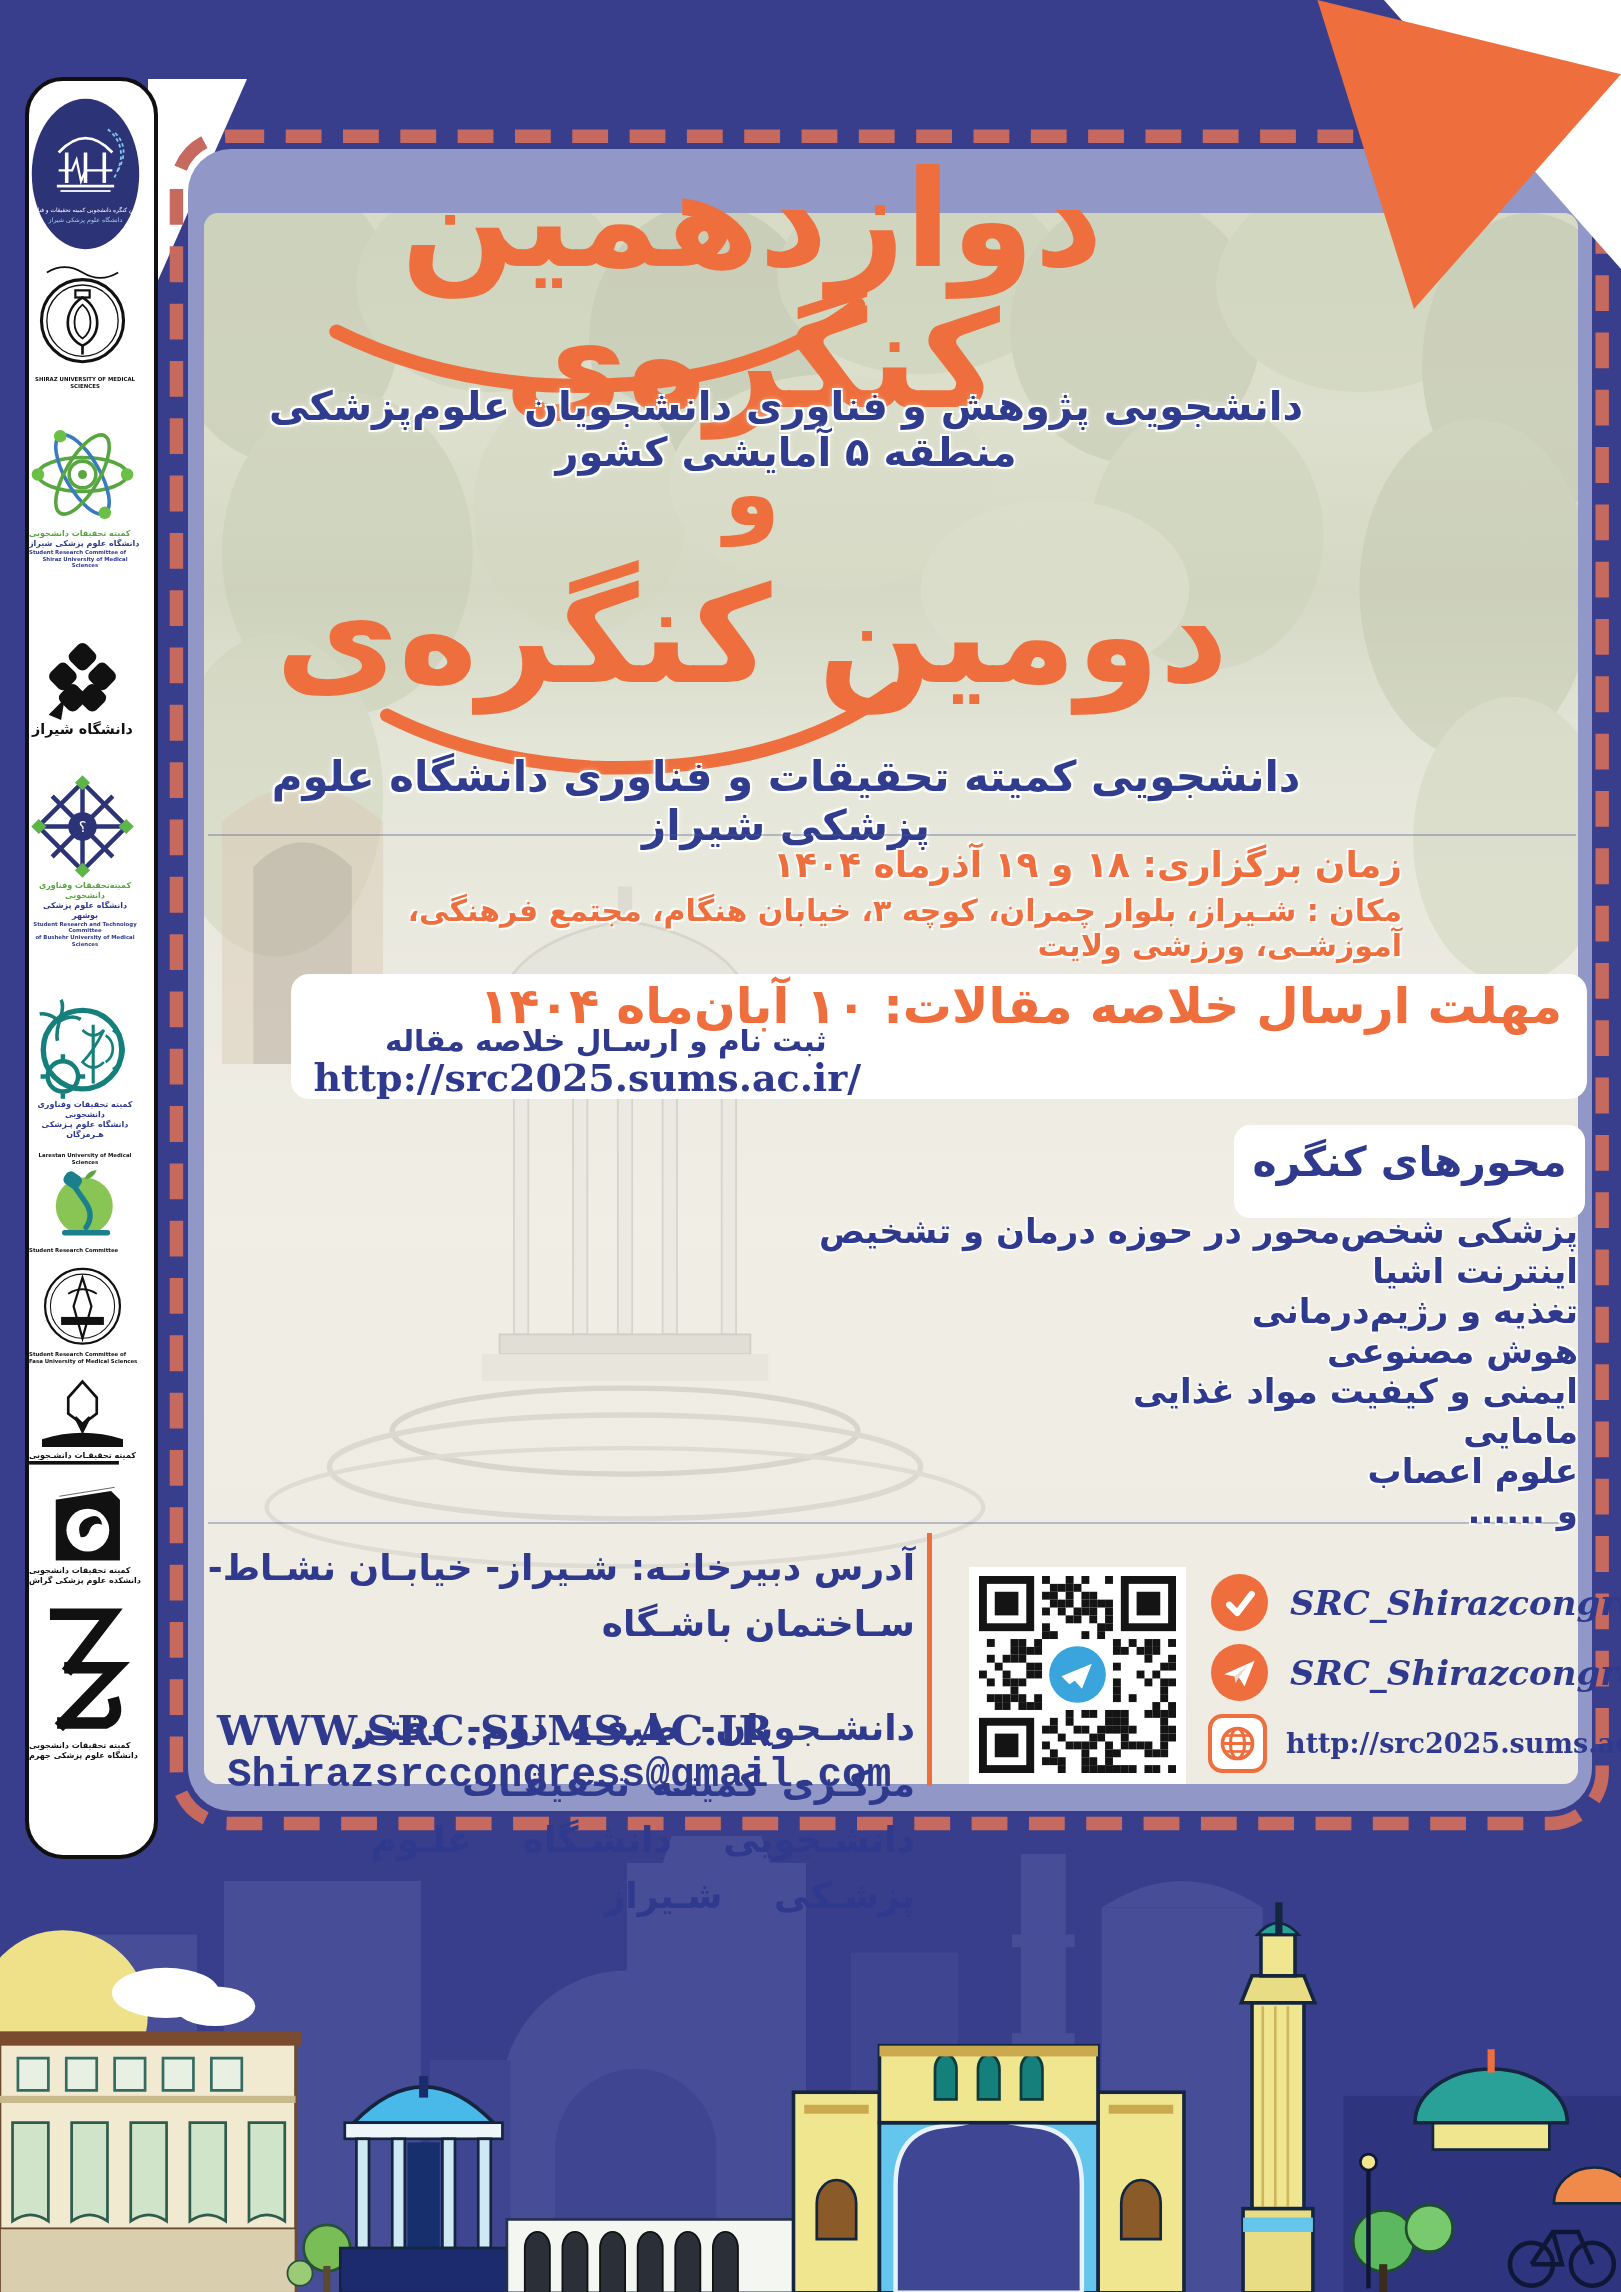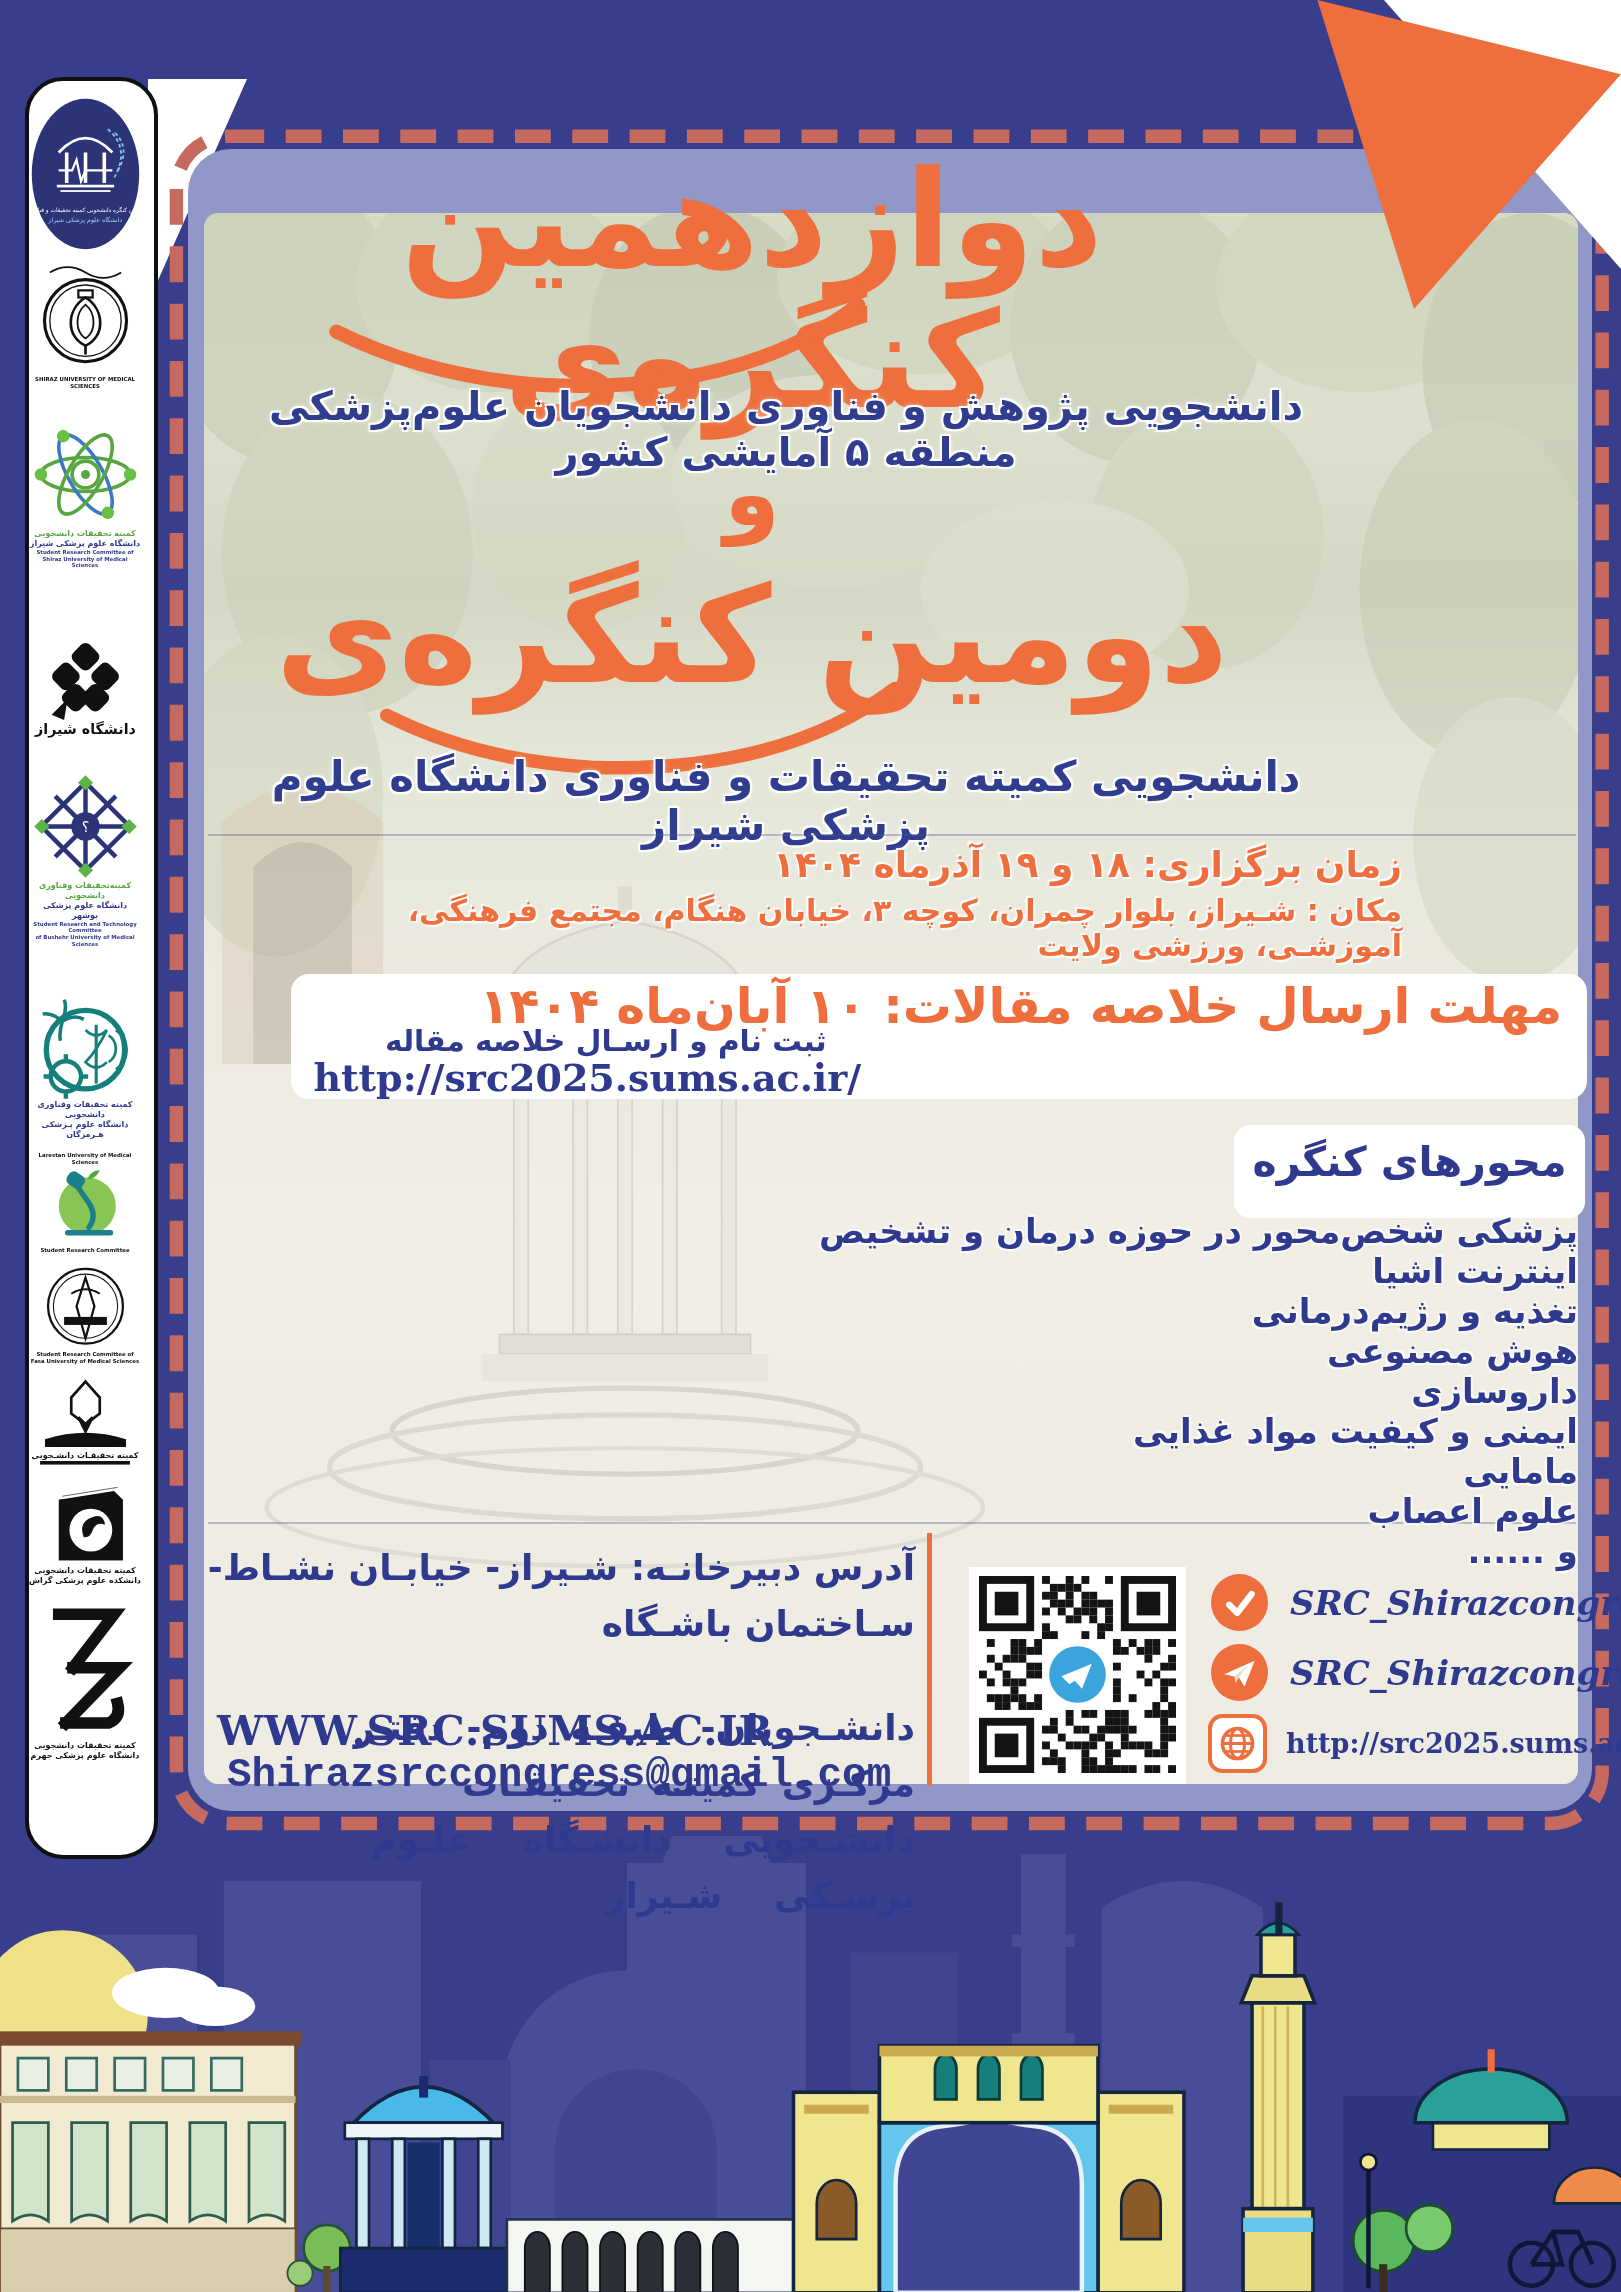--- a/index.html
+++ b/index.html
@@ -70,21 +70,21 @@
   .soc3{left:1208px;top:1714px;width:59px;height:59px;border-radius:14.3px;background:#fff;
     border:4.5px solid #ee6f3d;box-sizing:border-box;}
   .soc-label{position:absolute;z-index:6;color:#2f3a8e;font-weight:bold;font-style:italic;font-size:34px;
     font-family:"DejaVu Serif",serif;}
   .slab1{left:1290px;top:1583px;}
   .slab2{left:1290px;top:1653px;}
   .slab3{left:1286px;top:1728px;font-style:normal;font-size:27px;}
   
   .sidebar{position:absolute;left:25px;top:77px;width:133px;height:1782px;background:#fff;
     border:4.5px solid #101010;border-radius:38px;z-index:7;box-sizing:border-box;}
-  .logo{position:absolute;left:0;width:112px;display:flex;flex-direction:column;align-items:center;}
+  .logo{position:absolute;left:0;width:112px;display:flex;flex-direction:column;align-items:flex-start;}
   .cap-fa{direction:rtl;text-align:center;font-size:8px;line-height:9.9px;color:#2f3a8e;font-weight:bold;}
   .cap-fa.green{color:#57a63f;}
   .cap-en{text-align:center;font-size:5.4px;line-height:6.7px;color:#2f3a8e;font-weight:bold;}
   .cap-dark{color:#111;}
   
   .skyline{position:absolute;left:0;bottom:0;z-index:2;}
 </style>
 </head>
 <body>
 
@@ -170,21 +170,20 @@
   </div>
 
   <div class="topics-box">
     <span>محورهای کنگره</span>
   </div>
   <ul class="topics-list">
     <li>پزشکی شخص‌محور در حوزه درمان و تشخیص</li>
     <li>اینترنت اشیا</li>
     <li>تغذیه و رژیم‌درمانی</li>
     <li>هوش مصنوعی</li>
-    <li>داروسازی</li>
     <li>ایمنی و کیفیت مواد غذایی</li>
     <li>مامایی</li>
     <li>علوم اعصاب</li>
     <li>و ......</li>
   </ul>
 
   <div class="hr" style="top:1522px;"></div>
   <div class="address">
     <div class="l1">آدرس دبیرخانـه: شـیراز- خیابـان نشـاط- سـاختمان باشـگاه</div>
     <div class="l2">دانشـجویان- طبقـه دوم- دفتـر مرکـزی کمیتـه تحقیقـات</div>

